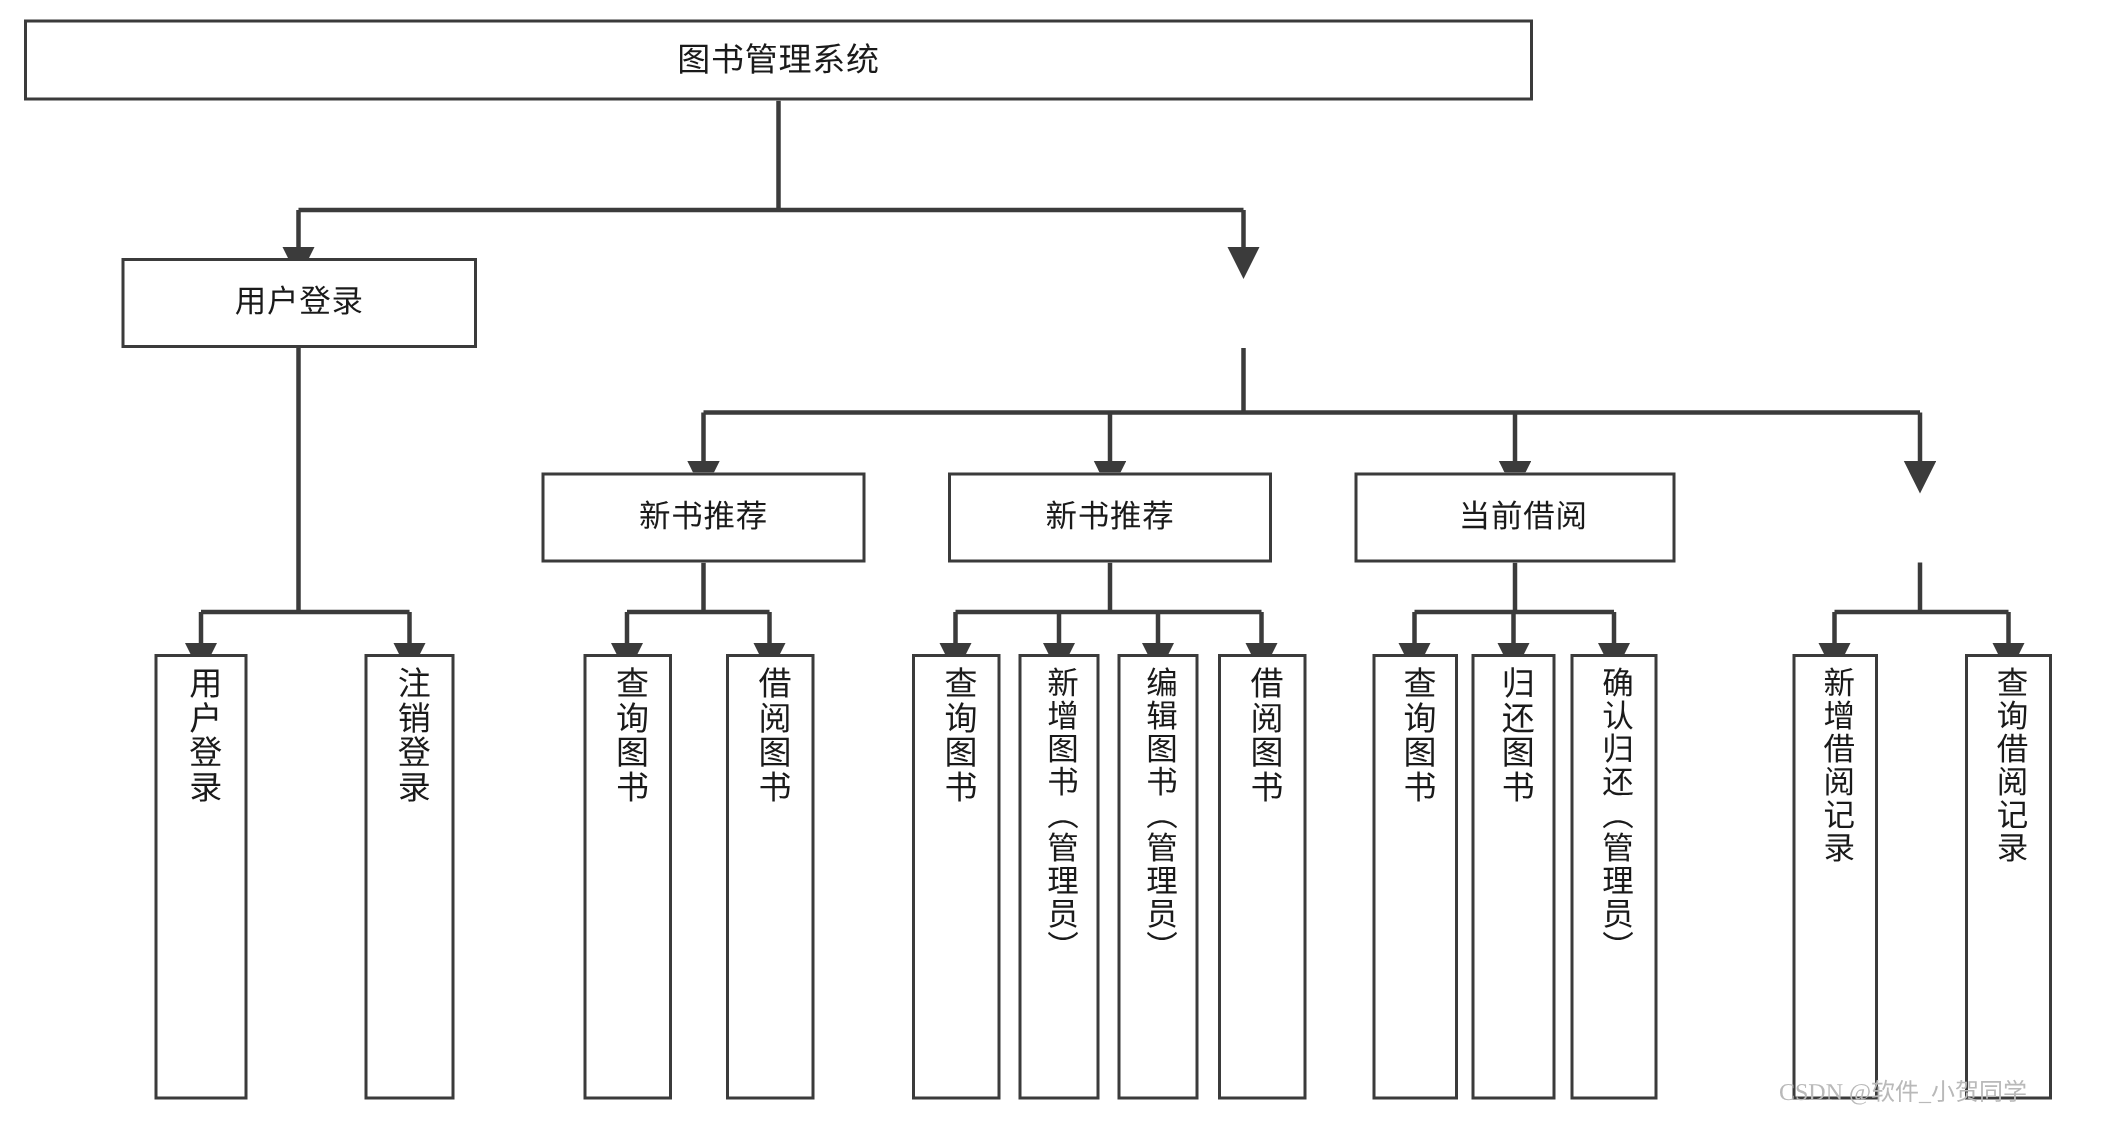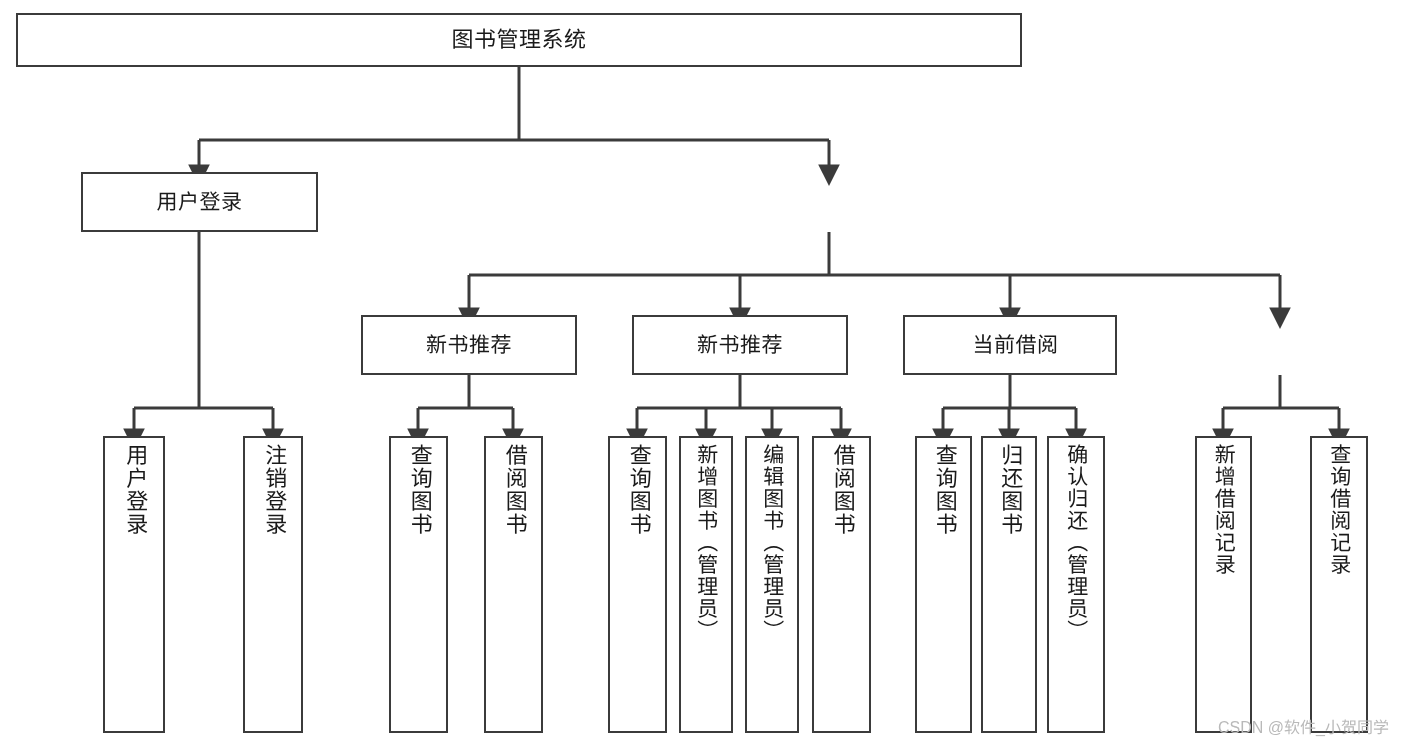--- a/index.html
+++ b/index.html
@@ -70,22 +70,21 @@
     font-size: 21px;
   }
   .watermark {
     position: absolute;
     left: 1186px;
     top: 714px;
     font-size: 16px;
     color: #b9b9b9;
     white-space: nowrap;
     z-index: 5;
-    font-family: Liberation Sans, sans-serif;
-    margin-left: 32px;
+    font-family: Liberation Serif, serif;
   }
 </style>
 </head>
 <body>
 
 <div id="canvas">
 
   <svg id="edges" viewBox="0 0 1405 747" xmlns="http://www.w3.org/2000/svg">
     <defs>
       <marker id="arrow" markerWidth="9" markerHeight="9" refX="1.2" refY="3.6" orient="auto" markerUnits="strokeWidth">

